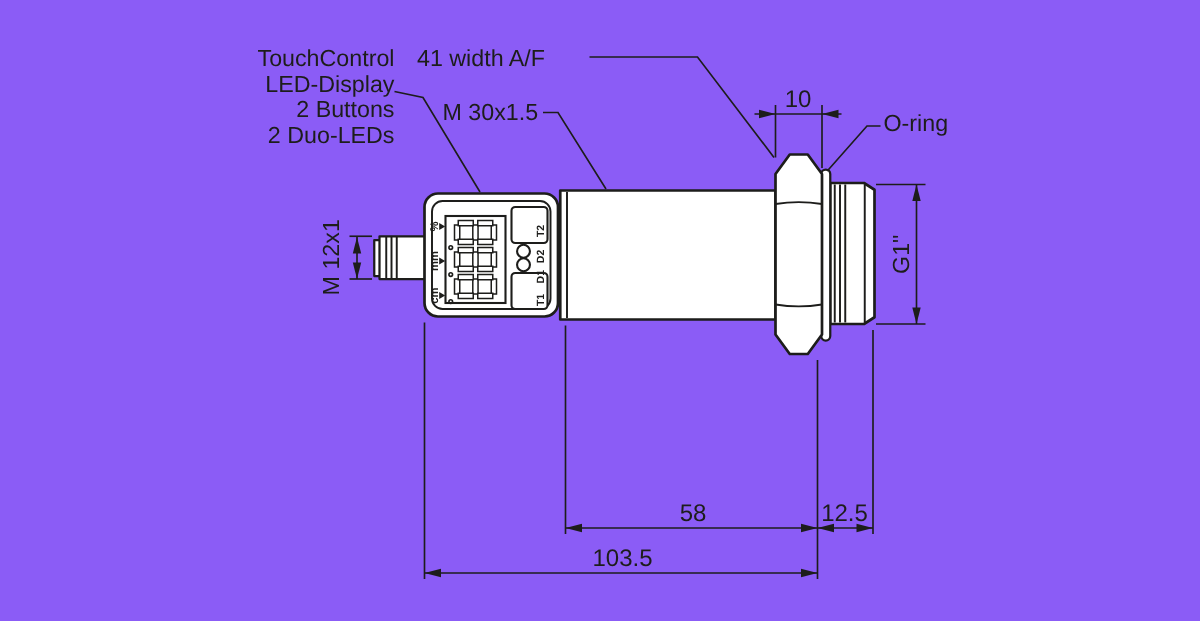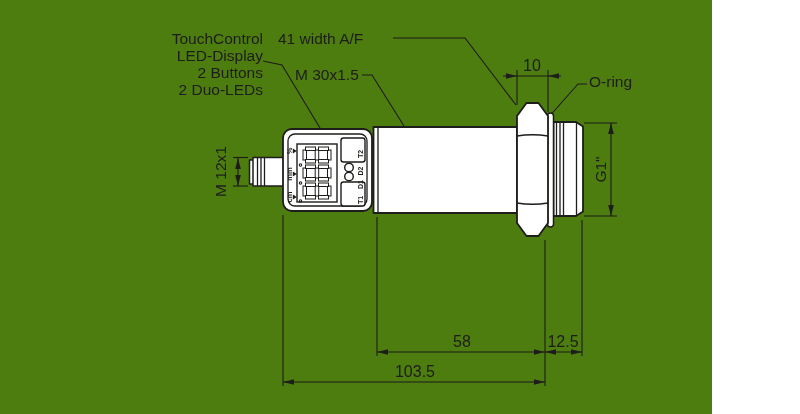--- a/index.html
+++ b/index.html
@@ -1,16 +1,16 @@
 <!DOCTYPE html>
 <html><head>
 <meta charset="utf-8">
 <style>
   html,body{margin:0;padding:0;background:#fff;}
-  .canvas{position:relative;width:712px;height:414px;background:#4d7c0f;overflow:hidden;}
+  .canvas{position:relative;width:800px;height:414px;background:#8b5cf6;overflow:hidden;}
   svg{display:block;}
   .outline{fill:#ffffff;stroke:#1d1d1b;stroke-width:1.8;stroke-linejoin:round;}
   .outline2{fill:#ffffff;stroke:#1d1d1b;stroke-width:1.5;stroke-linejoin:round;}
   .detail{fill:none;stroke:#1d1d1b;stroke-width:1.3;}
   .det14{fill:#ffffff;stroke:#1d1d1b;stroke-width:1.4;}
   .thin{fill:none;stroke:#1d1d1b;stroke-width:1.1;}
   .arrow{fill:#1d1d1b;stroke:none;}
   .seg{fill:#ffffff;stroke:#1d1d1b;stroke-width:1;}
   .lbl{font:15.5px "Liberation Sans",sans-serif;fill:#1d1d1b;}
   .dim{font:16px "Liberation Sans",sans-serif;fill:#1d1d1b;}

